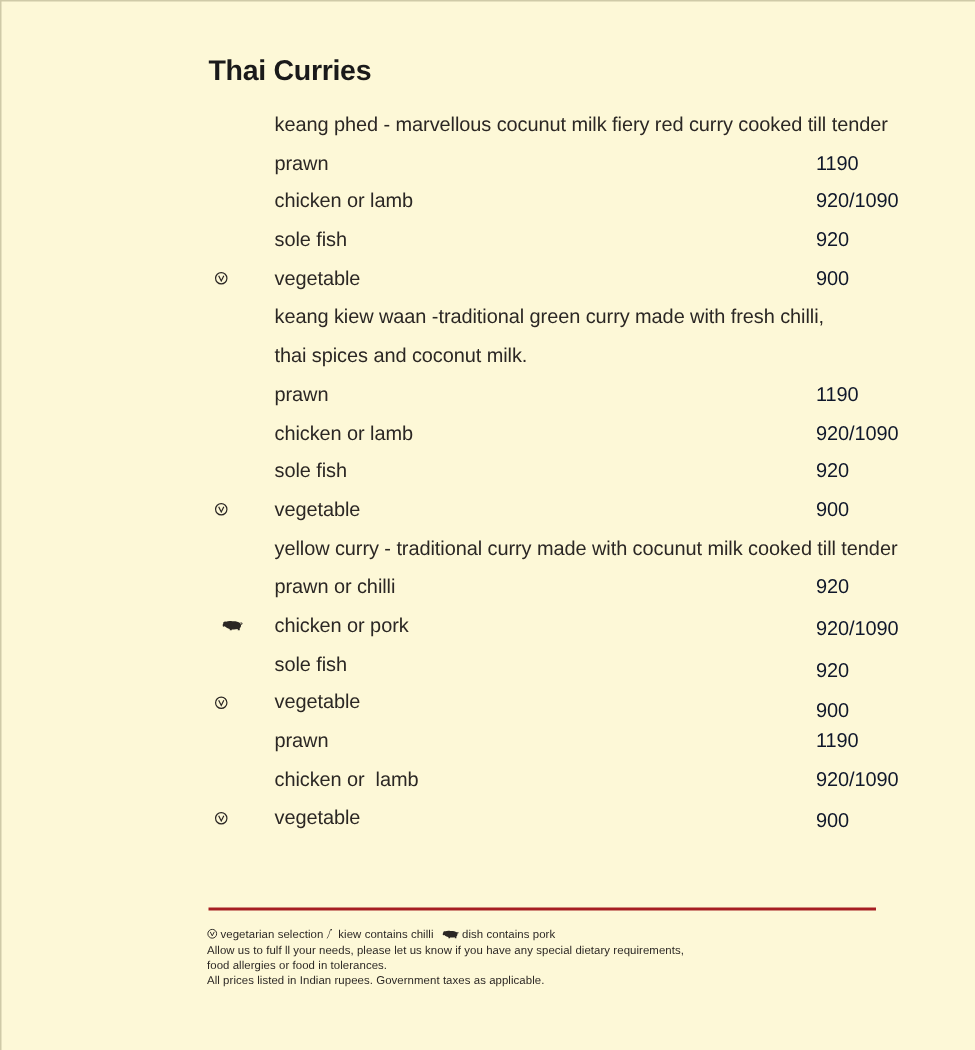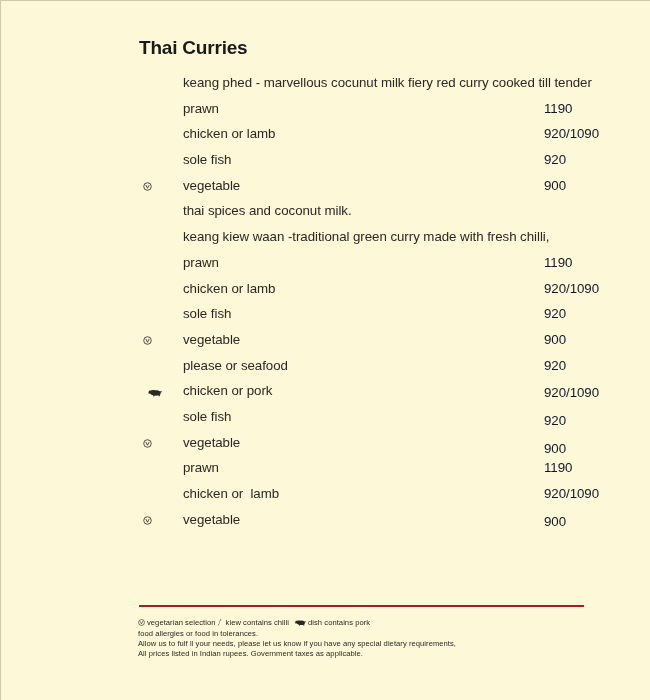--- a/index.html
+++ b/index.html
@@ -173,43 +173,46 @@
         </div>
         <div class="row">
           <span class="label">sole fish</span>
           <span class="price">920</span>
         </div>
         <div class="row"><span class="label">vegetable</span><span class="veg-icon"><svg viewBox="0 0 10 10" width="100%" height="100%">
               <circle cx="5" cy="5" r="4.2" fill="none" stroke="#2b2724" stroke-width="0.9"></circle>
               <path d="M3.1 3.2 L5 7 L6.9 3.2" fill="none" stroke="#2b2724" stroke-width="0.9"></path>
             </svg></span><span class="price">900</span></div>
         <div class="row desc">
+          <span class="label">keang kiew waan -traditional green curry made with fresh chilli,</span>
+        </div>
+        <div class="row desc">
           <span class="label">thai spices and coconut milk.</span>
-        </div>
-        <div class="row desc">
-          <span class="label">keang kiew waan -traditional green curry made with fresh chilli,</span>
         </div>
         <div class="row">
           <span class="label">prawn</span>
           <span class="price">1190</span>
         </div>
         <div class="row">
           <span class="label">chicken or lamb</span>
           <span class="price">920/1090</span>
         </div>
         <div class="row">
           <span class="label">sole fish</span>
           <span class="price">920</span>
         </div>
         <div class="row"><span class="label">vegetable</span><span class="veg-icon"><svg viewBox="0 0 10 10" width="100%" height="100%">
               <circle cx="5" cy="5" r="4.2" fill="none" stroke="#2b2724" stroke-width="0.9"></circle>
               <path d="M3.1 3.2 L5 7 L6.9 3.2" fill="none" stroke="#2b2724" stroke-width="0.9"></path>
             </svg></span><span class="price">900</span></div>
-        <div class="row">
-          <span class="label">please or seafood</span>
+        <div class="row desc">
+          <span class="label">yellow curry - traditional curry made with cocunut milk cooked till tender</span>
+        </div>
+        <div class="row">
+          <span class="label">prawn or chilli</span>
           <span class="price">920</span>
         </div>
         <div class="row"><span class="label">chicken or pork</span><span class="pork-icon"><svg viewBox="0 0 18 10" width="100%" height="100%">
               <path d="M2.2 4.0 C2.0 2.8 3.2 2.2 4.4 2.6 C5.6 2.0 7.6 1.8 9.4 2.2 C11.6 2.0 14.2 2.4 15.6 3.6 C16.6 3.0 17.4 3.2 17.6 3.8 C17.8 4.5 17.2 5.0 16.4 5.0 C16.6 6.2 16.2 7.2 15.4 7.8 L15.4 9.4 L13.8 9.4 L13.8 8.4 C12.4 8.8 10.6 8.9 9.0 8.7 L9.0 9.4 L7.4 9.4 L7.4 8.3 C5.6 7.9 4.2 7.2 3.4 6.2 L2.2 6.6 C1.6 6.2 1.6 4.8 2.2 4.0 Z" fill="#2b2724"></path>
               <circle cx="16.3" cy="4.1" r="0.45" fill="#fdf8d7"></circle>
             </svg></span><span class="price nudge1">920/1090</span></div>
         <div class="row">
           <span class="label">sole fish</span>
           <span class="price nudge2">920</span>
         </div>
@@ -245,18 +248,18 @@
         <svg viewBox="0 0 8 11" width="100%" height="100%">
           <path d="M5.6 0.6 C6.4 0.9 6.2 1.9 5.4 2.0 C5.0 2.0 4.8 1.8 4.7 1.6 C4.3 2.4 4.0 3.6 3.4 5.4 C2.8 7.4 2.0 9.6 1.0 10.4 C0.6 10.7 0.3 10.3 0.7 9.9 C1.7 9.0 2.4 7.0 3.0 5.0 C3.6 3.0 4.0 1.6 4.6 0.9 C4.9 0.5 5.3 0.5 5.6 0.6 Z" fill="#2b2724"></path>
         </svg>
       </span><span>kiew contains chilli</span><span class="pork-icon">
         <svg viewBox="0 0 18 10" width="100%" height="100%">
           <path d="M2.2 4.0 C2.0 2.8 3.2 2.2 4.4 2.6 C5.6 2.0 7.6 1.8 9.4 2.2 C11.6 2.0 14.2 2.4 15.6 3.6 C16.6 3.0 17.4 3.2 17.6 3.8 C17.8 4.5 17.2 5.0 16.4 5.0 C16.6 6.2 16.2 7.2 15.4 7.8 L15.4 9.4 L13.8 9.4 L13.8 8.4 C12.4 8.8 10.6 8.9 9.0 8.7 L9.0 9.4 L7.4 9.4 L7.4 8.3 C5.6 7.9 4.2 7.2 3.4 6.2 L2.2 6.6 C1.6 6.2 1.6 4.8 2.2 4.0 Z" fill="#2b2724"></path>
           <circle cx="16.3" cy="4.1" r="0.45" fill="#fdf8d7"></circle>
         </svg>
       </span><span>dish contains pork</span>
     </div>
+    <p>Allow us to fulf ll your needs, please let us know if you have any special dietary requirements,</p>
     <p>food allergies or food in tolerances.</p>
-    <p>Allow us to fulf ll your needs, please let us know if you have any special dietary requirements,</p>
     <p>All prices listed in Indian rupees. Government taxes as applicable.</p>
   </div>
 
 </div>
 
 </body></html>

